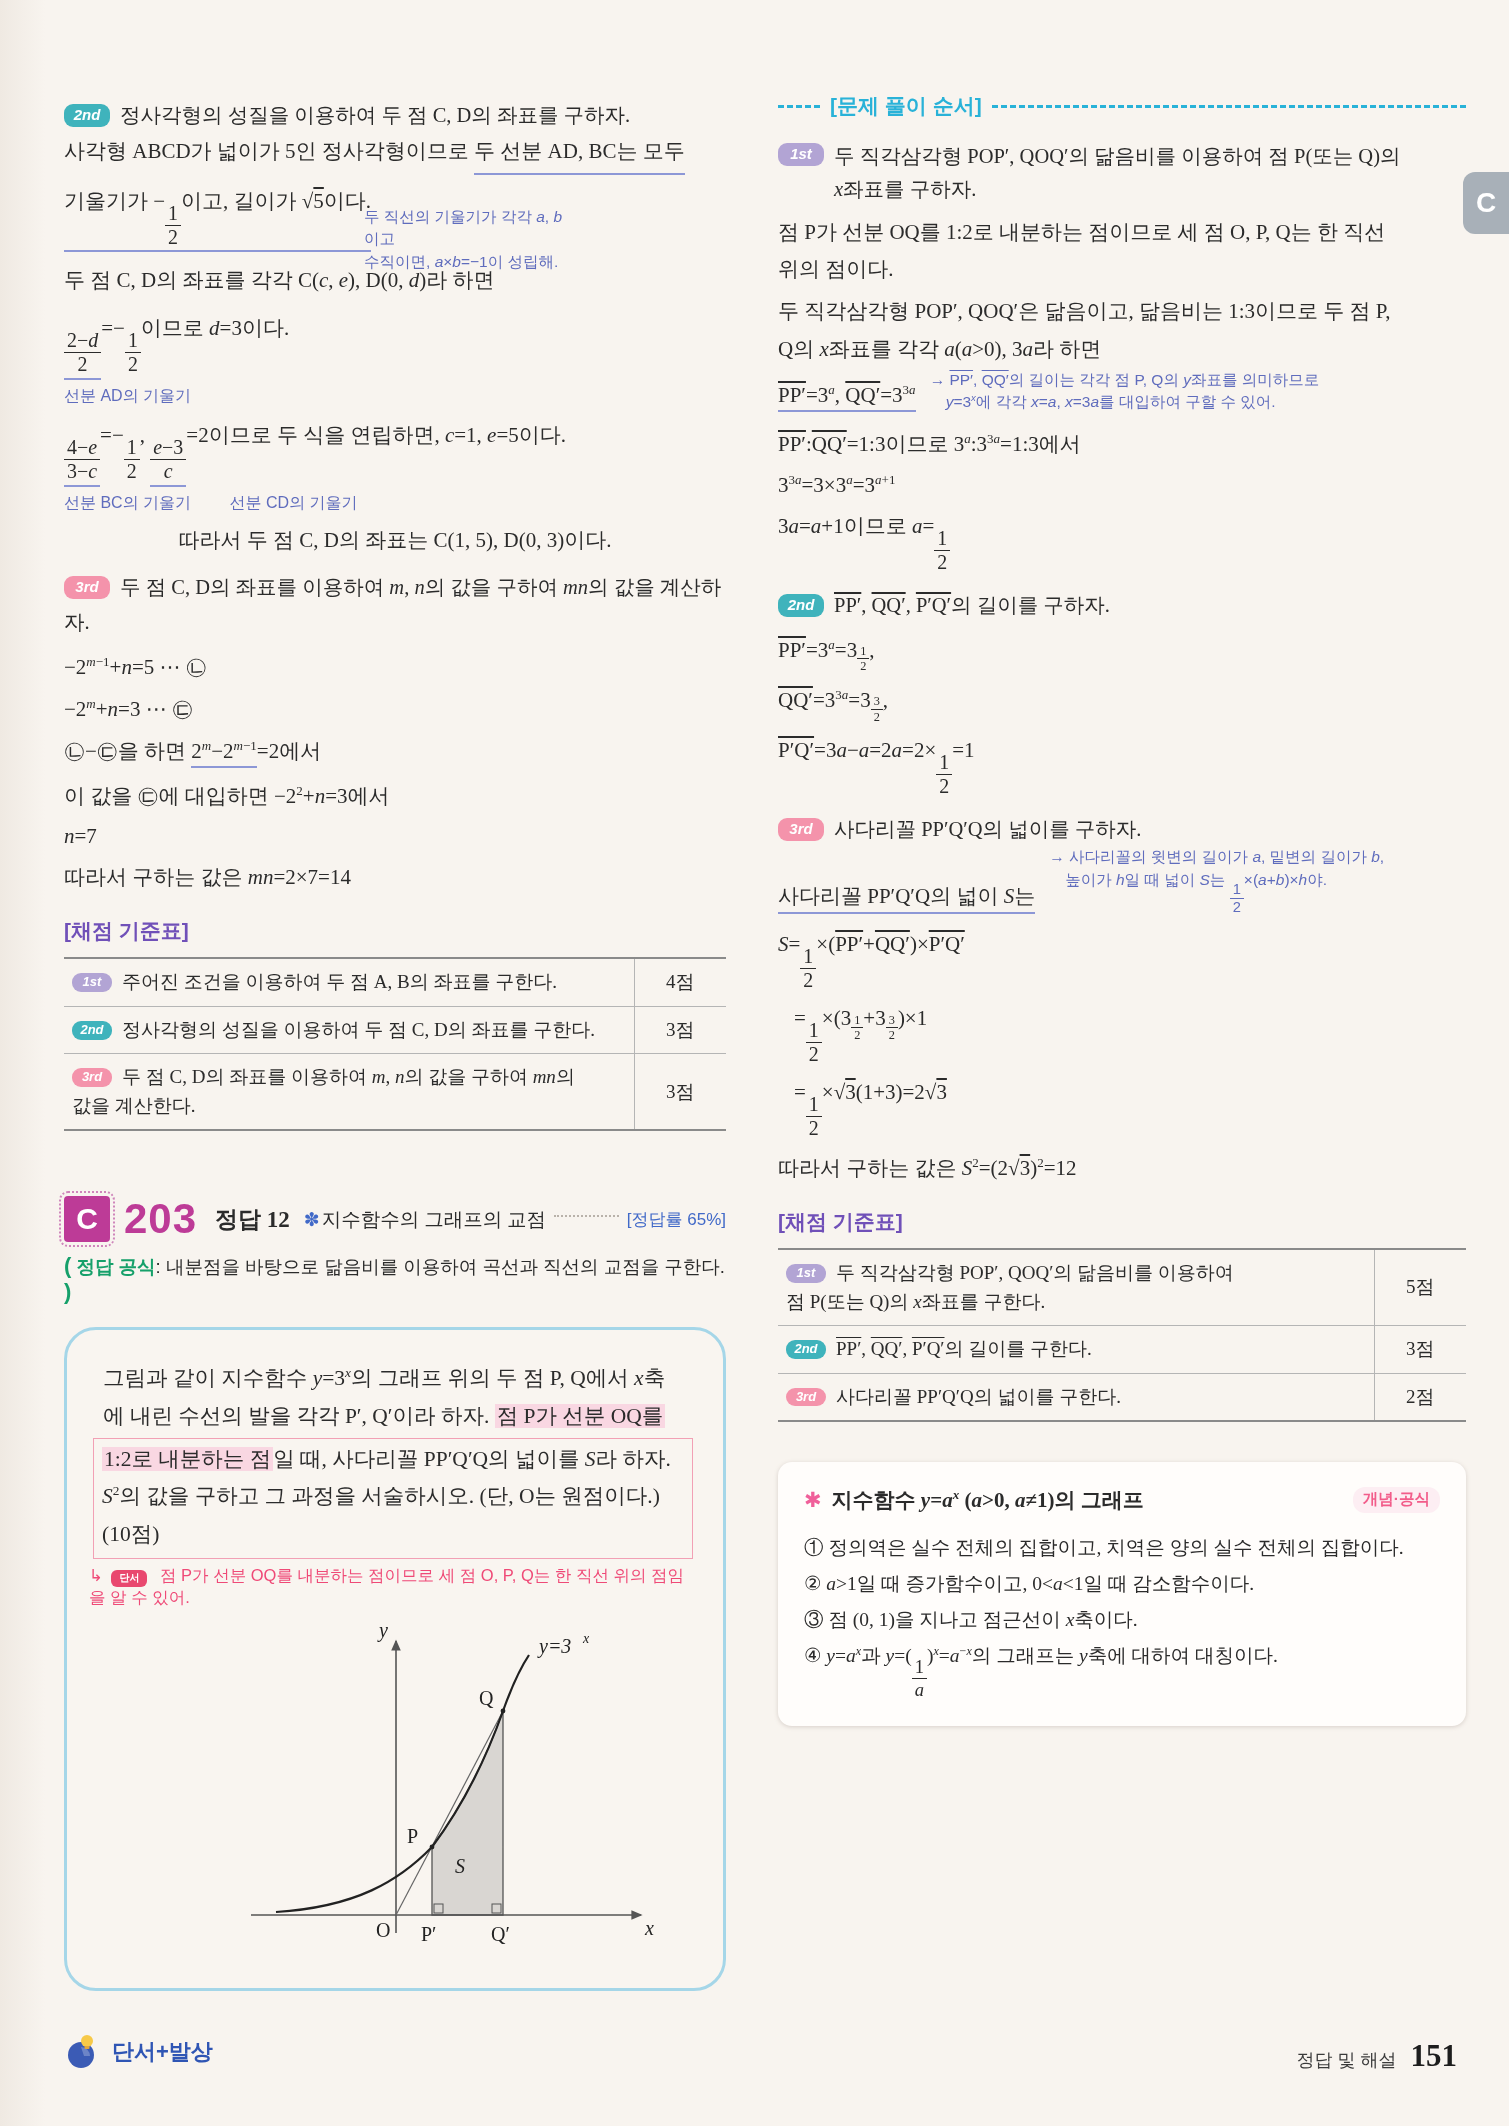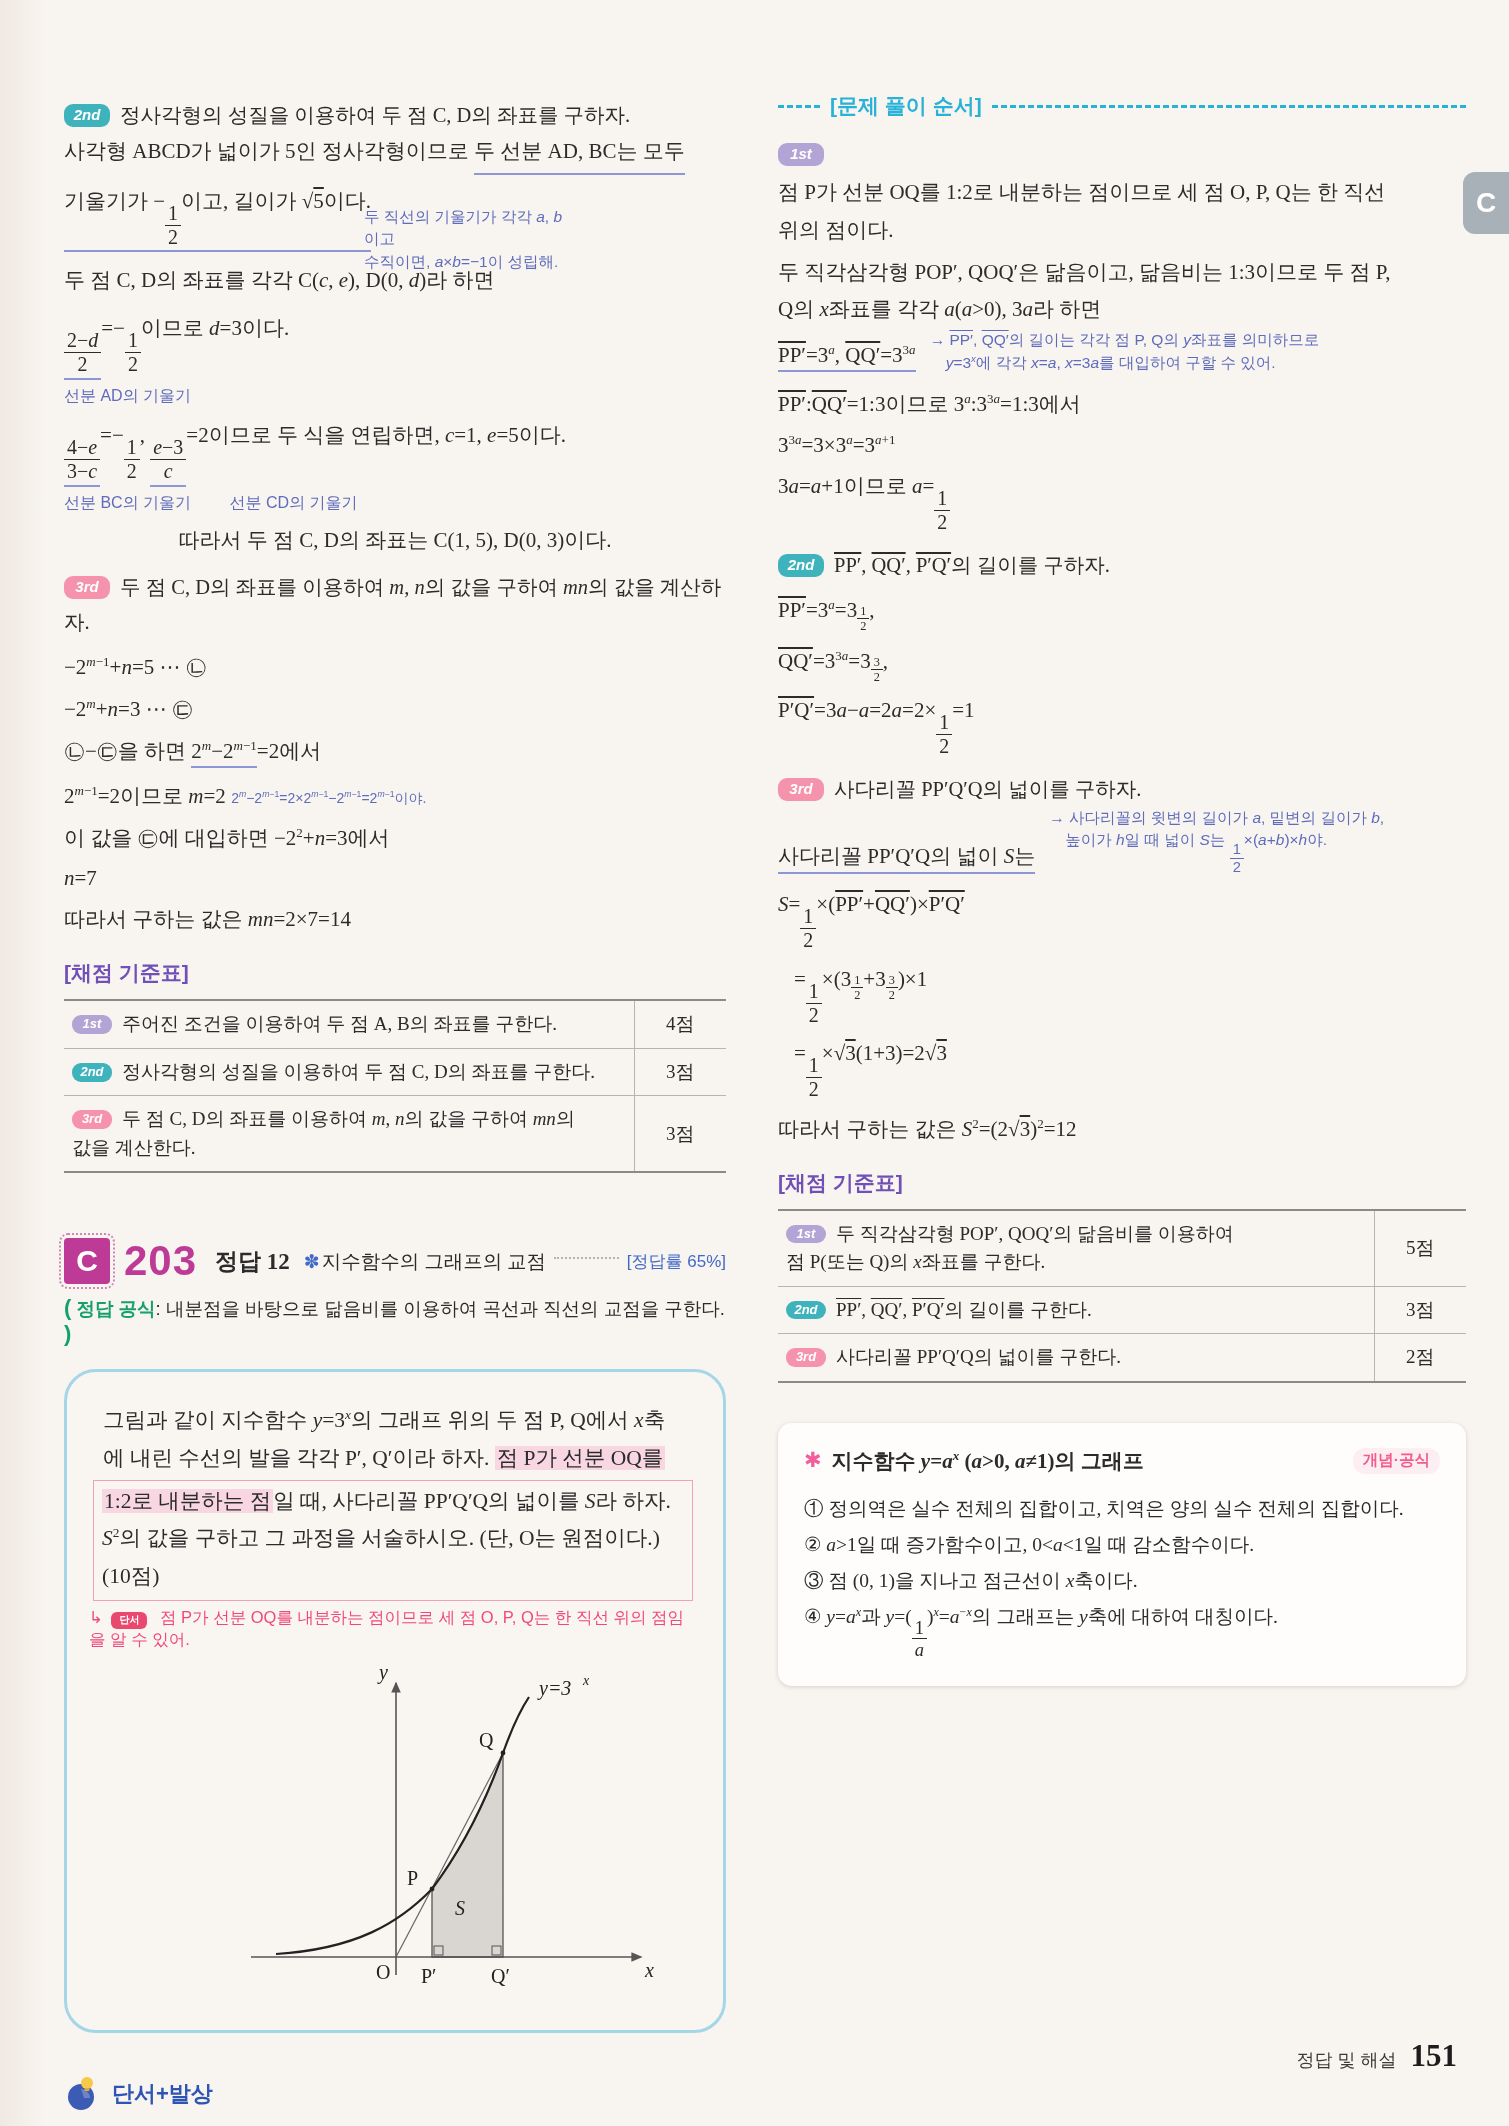--- a/index.html
+++ b/index.html
@@ -147,24 +147,20 @@
         <span>선분 BC의 기울기</span>
         <span style="margin-left:34px;">선분 CD의 기울기</span>
       </div>
       <div class="line" style="margin-top:8px;text-align:center;">따라서 두 점 C, D의 좌표는 C(1, 5), D(0, 3)이다.</div>
       <div class="step" style="margin-top:10px;">
         <span class="badge b3">3rd</span><span>두 점 C, D의 좌표를 이용하여 <i>m</i>, <i>n</i>의 값을 구하여 <i>mn</i>의 값을 계산하자.</span>
       </div>
       <div class="fline">−2<sup><i>m</i>−1</sup>+<i>n</i>=5 ⋯ ㉡</div>
       <div class="fline">−2<sup><i>m</i></sup>+<i>n</i>=3 ⋯ ㉢</div>
       <div class="fline">㉡−㉢을 하면 <span class="ul-b">2<sup><i>m</i></sup>−2<sup><i>m</i>−1</sup></span>=2에서</div>
-      <div class="fline">
-        <span>2<sup><i>m</i>−1</sup>=2이므로 <i>m</i>=2</span>
-        <span class="ann" style="font-size:14px;">2<sup><i>m</i></sup>−2<sup><i>m</i>−1</sup>=2×2<sup><i>m</i>−1</sup>−2<sup><i>m</i>−1</sup>=2<sup><i>m</i>−1</sup>이야.</span>
-      </div>
       <div class="fline">이 값을 ㉢에 대입하면 −2<sup>2</sup>+<i>n</i>=3에서</div>
       <div class="fline"><i>n</i>=7</div>
       <div class="fline">따라서 구하는 값은 <i>mn</i>=2×7=14</div>
     </div>
 
     <div class="rubric-title">[채점 기준표]</div>
     <table class="rubric">
       <tbody>
           <tr>
         <td><span class="badge b1 sm">1st</span><span>주어진 조건을 이용하여 두 점 A, B의 좌표를 구한다.</span></td>
@@ -261,20 +257,24 @@
   </div>
 
   <div class="col col-right">
 
     <div class="order-head">
       <span>[문제 풀이 순서]</span>
     </div>
 
     <div class="step-row">
       <span class="badge b1" style="align-self:flex-start; margin-top:3px;">1st</span>
+      <div class="stext">
+        <div>두 직각삼각형 POP′, QOQ′의 닮음비를 이용하여 점 P(또는 Q)의</div>
+        <div><i>x</i>좌표를 구하자.</div>
+      </div>
     </div>
     <div class="line" style="margin-top:8px;">점 P가 선분 OQ를 1:2로 내분하는 점이므로 세 점 O, P, Q는 한 직선</div>
     <div class="line">위의 점이다.</div>
     <div class="line" style="margin-top:4px;">두 직각삼각형 POP′, QOQ′은 닮음이고, 닮음비는 1:3이므로 두 점 P,</div>
     <div class="line">Q의 <i>x</i>좌표를 각각 <i>a</i>(<i>a</i>&gt;0), 3<i>a</i>라 하면</div>
 
     <div class="with-ann">
       <div class="fline" style="margin:6px 0 4px;"><span class="ul-b"><span class="ol">PP′</span>=3<sup><i>a</i></sup>, <span class="ol">QQ′</span>=3<sup>3<i>a</i></sup></span></div>
       <div class="ann" style="margin-bottom:2px;">
         <div><span class="ann-arrow">→</span> <span><span class="ol">PP′</span>, <span class="ol">QQ′</span>의 길이는 각각 점 P, Q의 <i>y</i>좌표를 의미하므로</span></div>

